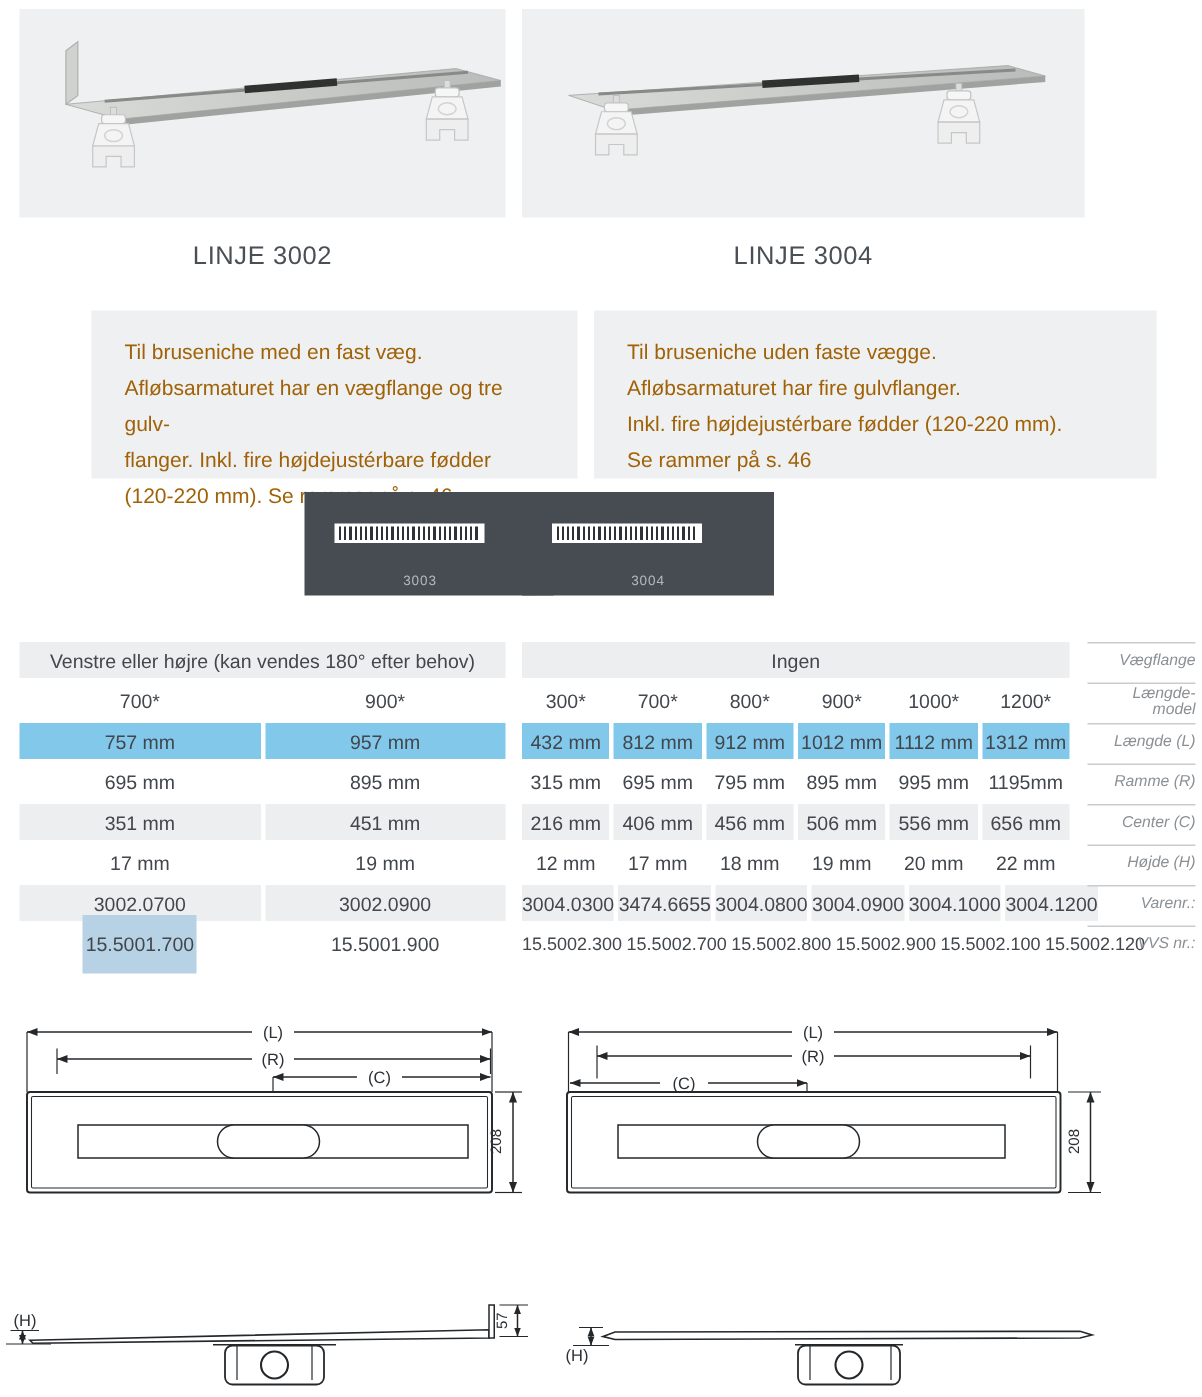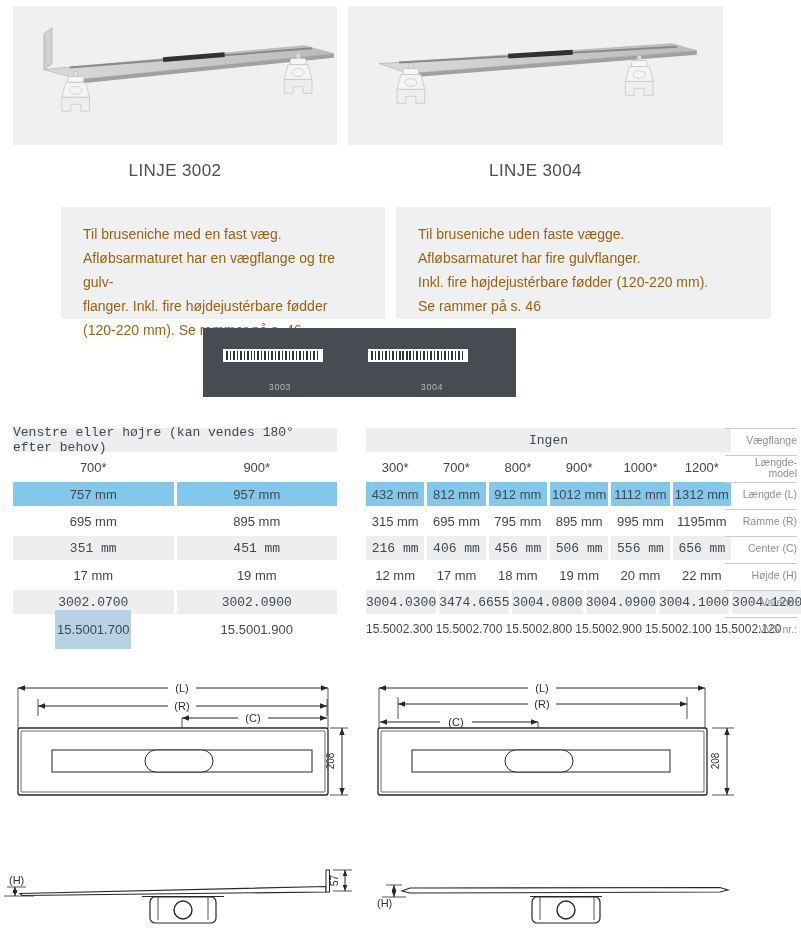--- a/index.html
+++ b/index.html
@@ -26,29 +26,29 @@
      background:repeating-linear-gradient(to right,#2e3236 0,#2e3236 1.5px,#ffffff 1.5px,#ffffff 3.5px);}
   .thumb-label{position:absolute;bottom:5px;left:0;width:100%;text-align:center;
                font-size:9px;letter-spacing:.6px;color:#b6b9bb;}
   .thumb-label.shift{width:calc(100% - 12px);}
 
   
   .tbl{position:absolute;}
   .trow{display:flex;gap:3px;height:24px;margin-bottom:3px;}
   .tcell{flex:1;display:flex;align-items:center;justify-content:center;
          font-size:13px;color:#42474d;}
-  .tcell.gray{background:#eceeef;font-family:Liberation Mono, monospace;}
+  .tcell.gray{background:#eceeef;}
   .tcell.blue{background:#81c8eb;text-align:right;}
   .sel{background:#b7d2e4;padding:12px 2px;}
 
   
   .rlabels{position:absolute;}
   .rlabel{height:24px;margin-bottom:3px;border-top:1px solid #c9cbcd;box-sizing:border-box;
           display:flex;flex-direction:column;align-items:flex-end;justify-content:center;
-          font-size:10.5px;line-height:11px;color:#8b9095;text-align:left;}
+          font-size:10.5px;line-height:11px;color:#8b9095;text-align:left;font-style:italic;}
 
   
   .draw{position:absolute;}
   .draw svg{display:block;}
   svg text{font-family:"Liberation Sans",sans-serif;fill:#2d3136;}
   .dimline{stroke:#25282b;stroke-width:1;fill:none;}
   .tick{stroke:#25282b;stroke-width:.8;fill:none;}
   .outline{stroke:#25282b;fill:none;}
 </style>
 </head>
@@ -176,21 +176,21 @@
       <div class="tcell gray">3002.0900</div>
     </div>
     <div class="trow">
       <div class="tcell">
         <span class="sel">15.5001.700</span>
       </div>
       <div class="tcell">15.5001.900</div>
     </div>
   </div>
 
-  <div class="tbl" style="left:366px;top:428px;width:365px">
+  <div class="tbl" style="left:348px;top:428px;width:365px">
     <div class="trow">
         <div class="tcell gray">Ingen</div>
       </div>
     <div class="trow">
       <div class="tcell">300*</div>
       <div class="tcell">700*</div>
       <div class="tcell">800*</div>
       <div class="tcell">900*</div>
       <div class="tcell">1000*</div>
       <div class="tcell">1200*</div>

